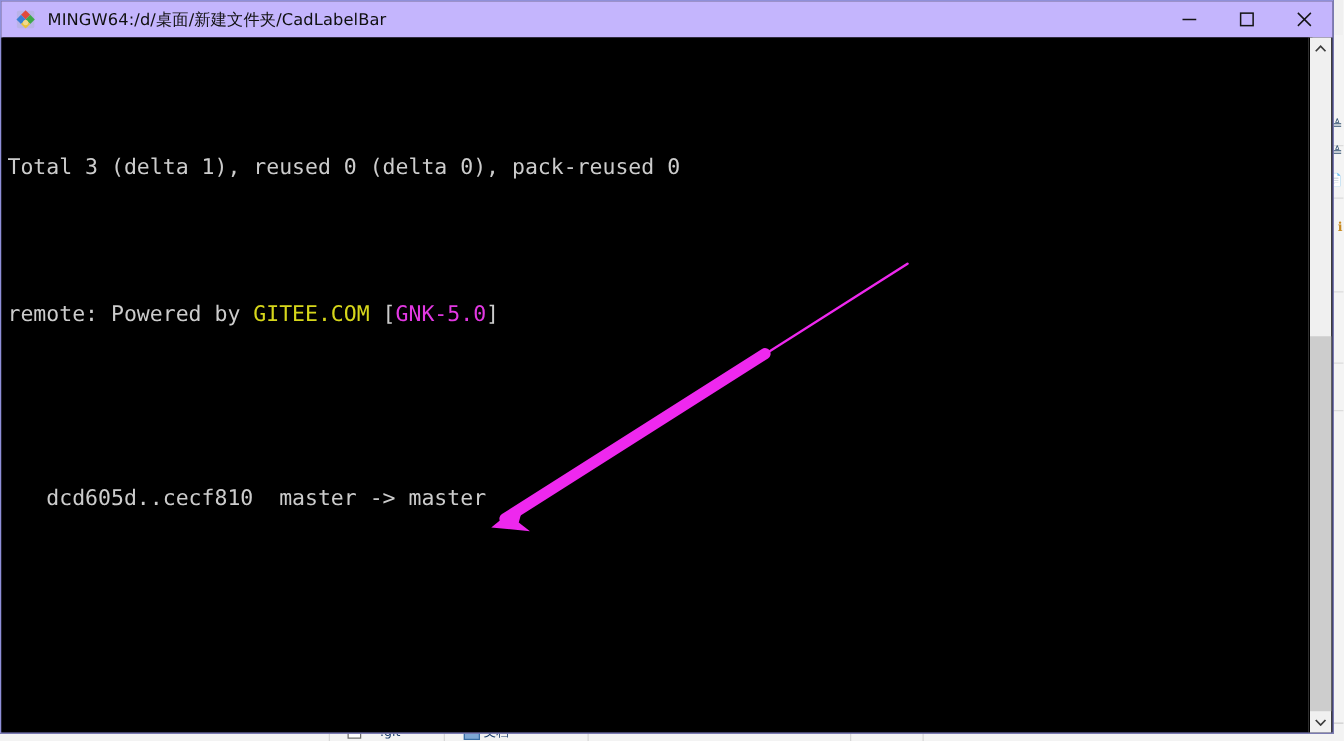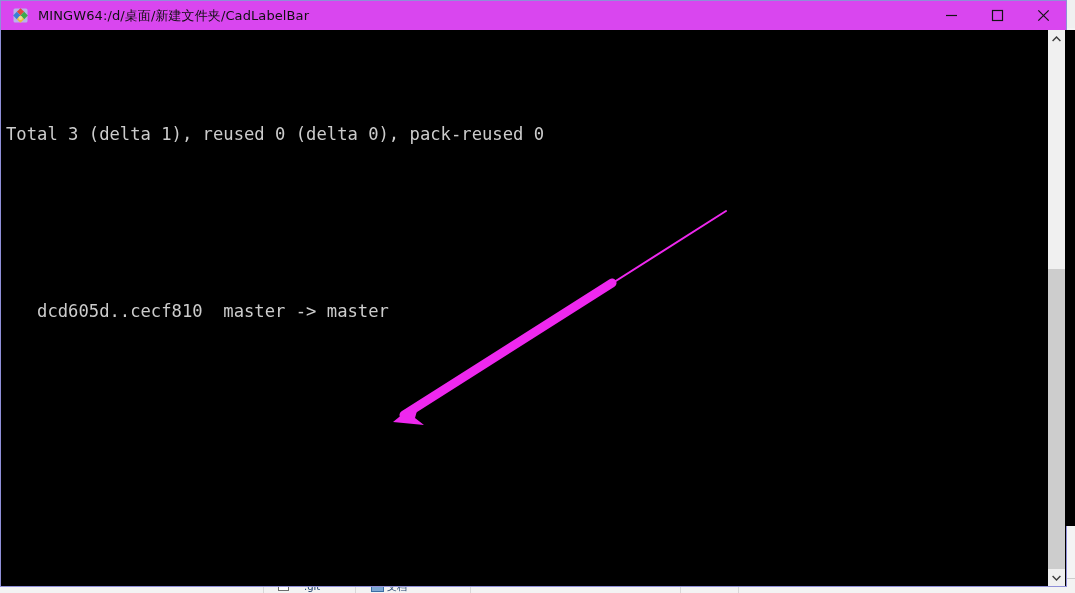--- a/index.html
+++ b/index.html
@@ -146,21 +146,21 @@
     border: 1px solid #8f8fd8;
     box-sizing: border-box;
     background: #000000;
   }
   .titlebar {
     position: absolute;
     left: 0;
     top: 0;
     right: 0;
     height: 29px;
-    background: #d946ef;
+    background: #c4b5fd;
     display: flex;
     align-items: center;
   }
   .title-icon {
     width: 17px;
     height: 17px;
     margin-left: 11px;
     margin-right: 9px;
     flex: 0 0 auto;
     position: relative;
@@ -190,21 +190,20 @@
 
   
   .term-body {
     position: absolute;
     left: 1px;
     top: 29px;
     width: 1048px;
     height: 496px;
     background: #000000;
     overflow: hidden;
-    padding-left: 25px;
   }
   .term-lines {
     position: absolute;
     left: 4px;
     top: 2px;
     font-family: "DejaVu Sans Mono", "Liberation Mono", monospace;
     font-size: 17.2px;
     line-height: 29.4px;
     color: #cccccc;
     white-space: pre;
@@ -329,20 +328,21 @@
           </svg>
         </div>
       </div>
     </div>
 
     <div class="term-body">
       <div class="term-lines">
 
         <div class="ln"><span class="c-white">Total 3 (delta 1), reused 0 (delta 0), pack-reused 0</span></div>
 
+        <div class="ln"><span class="c-white">remote: Powered by </span><span class="c-yellow">GITEE.COM</span><span class="c-white"> [</span><span class="c-magenta">GNK-5.0</span><span class="c-white">]</span></div>
 
 
         <div class="ln"><span class="c-white">   dcd605d..cecf810  master -&gt; master</span></div>
 
         
 
         
 
         
         

